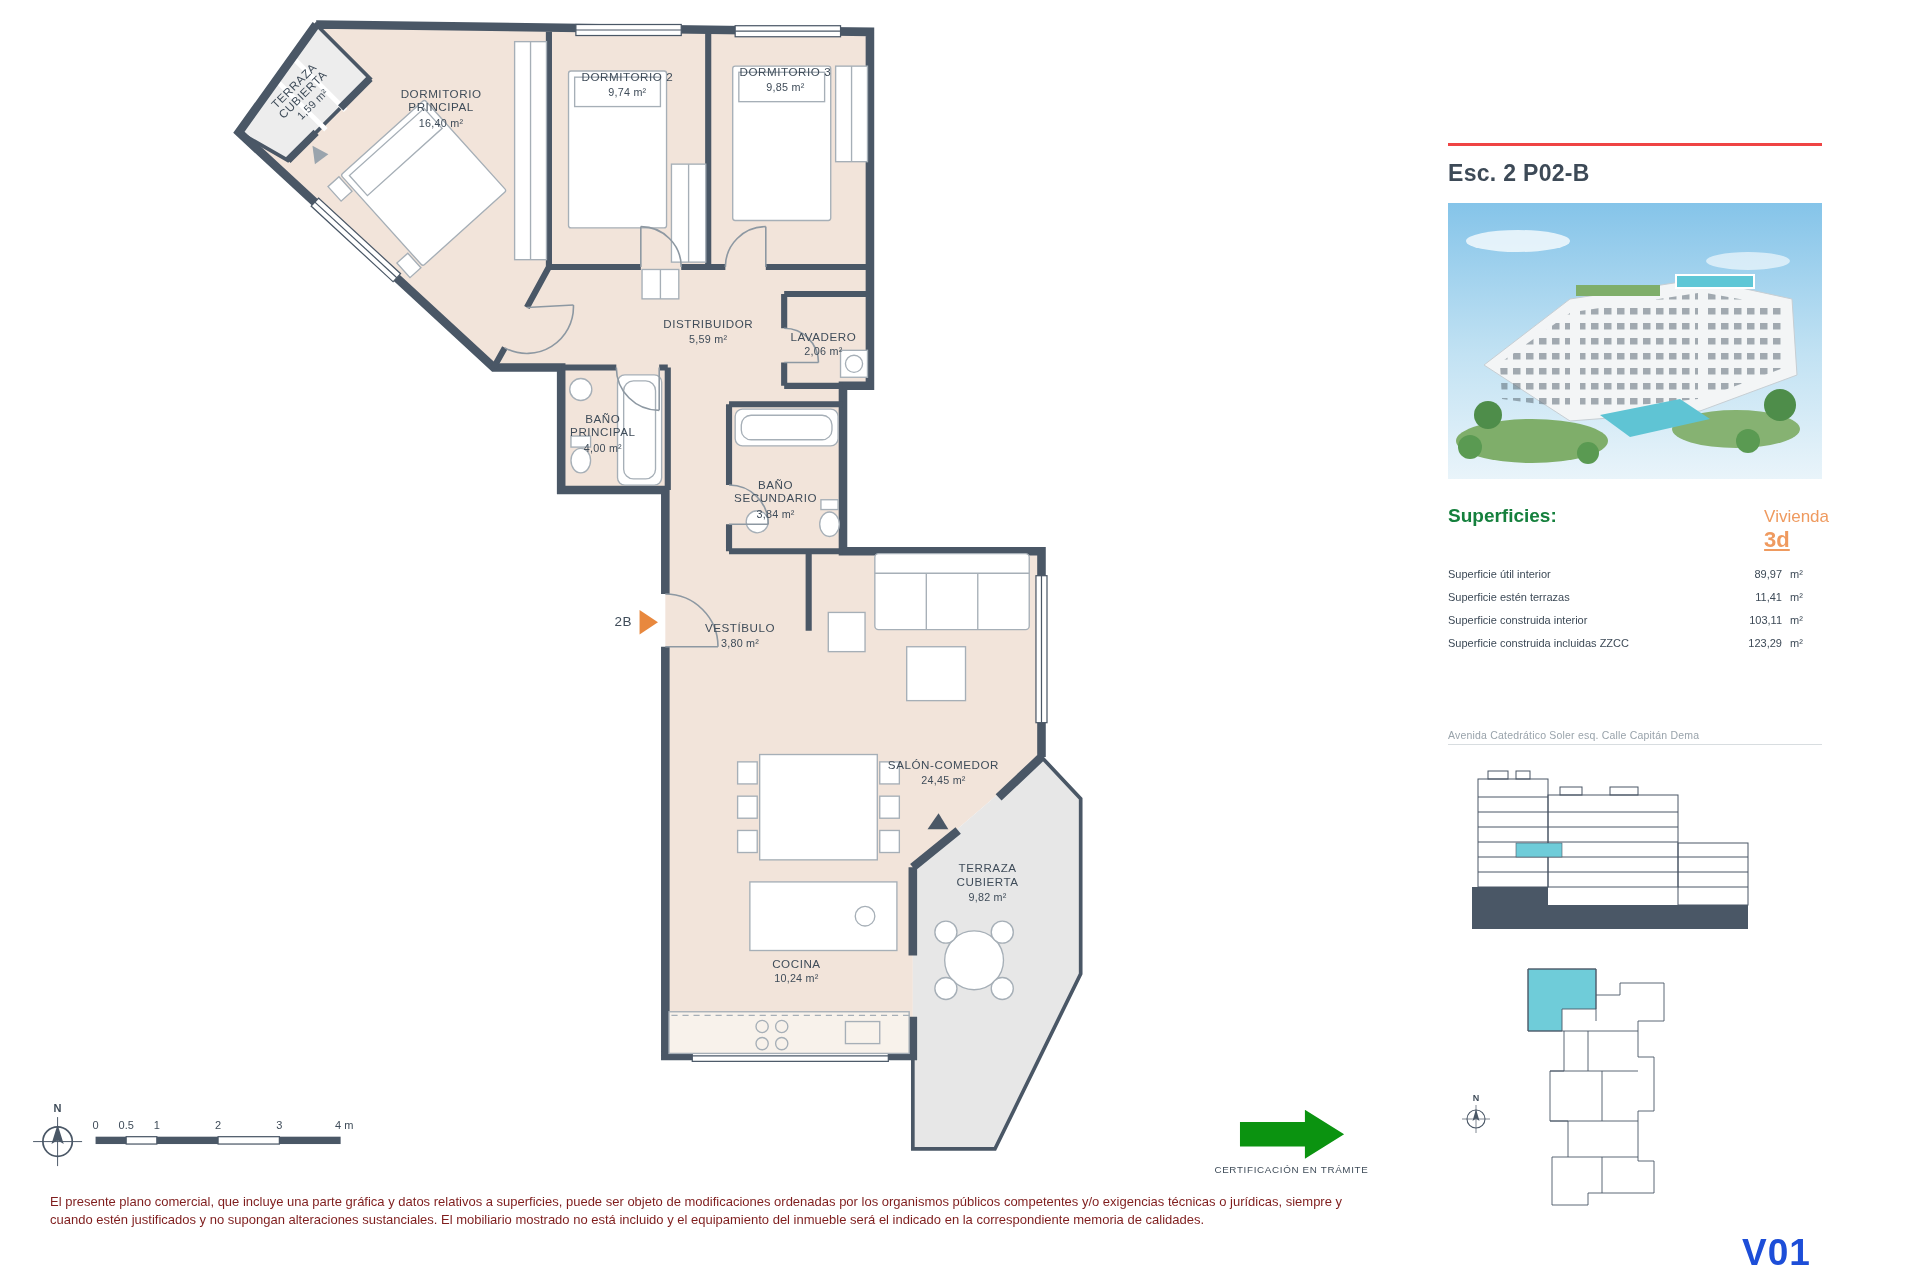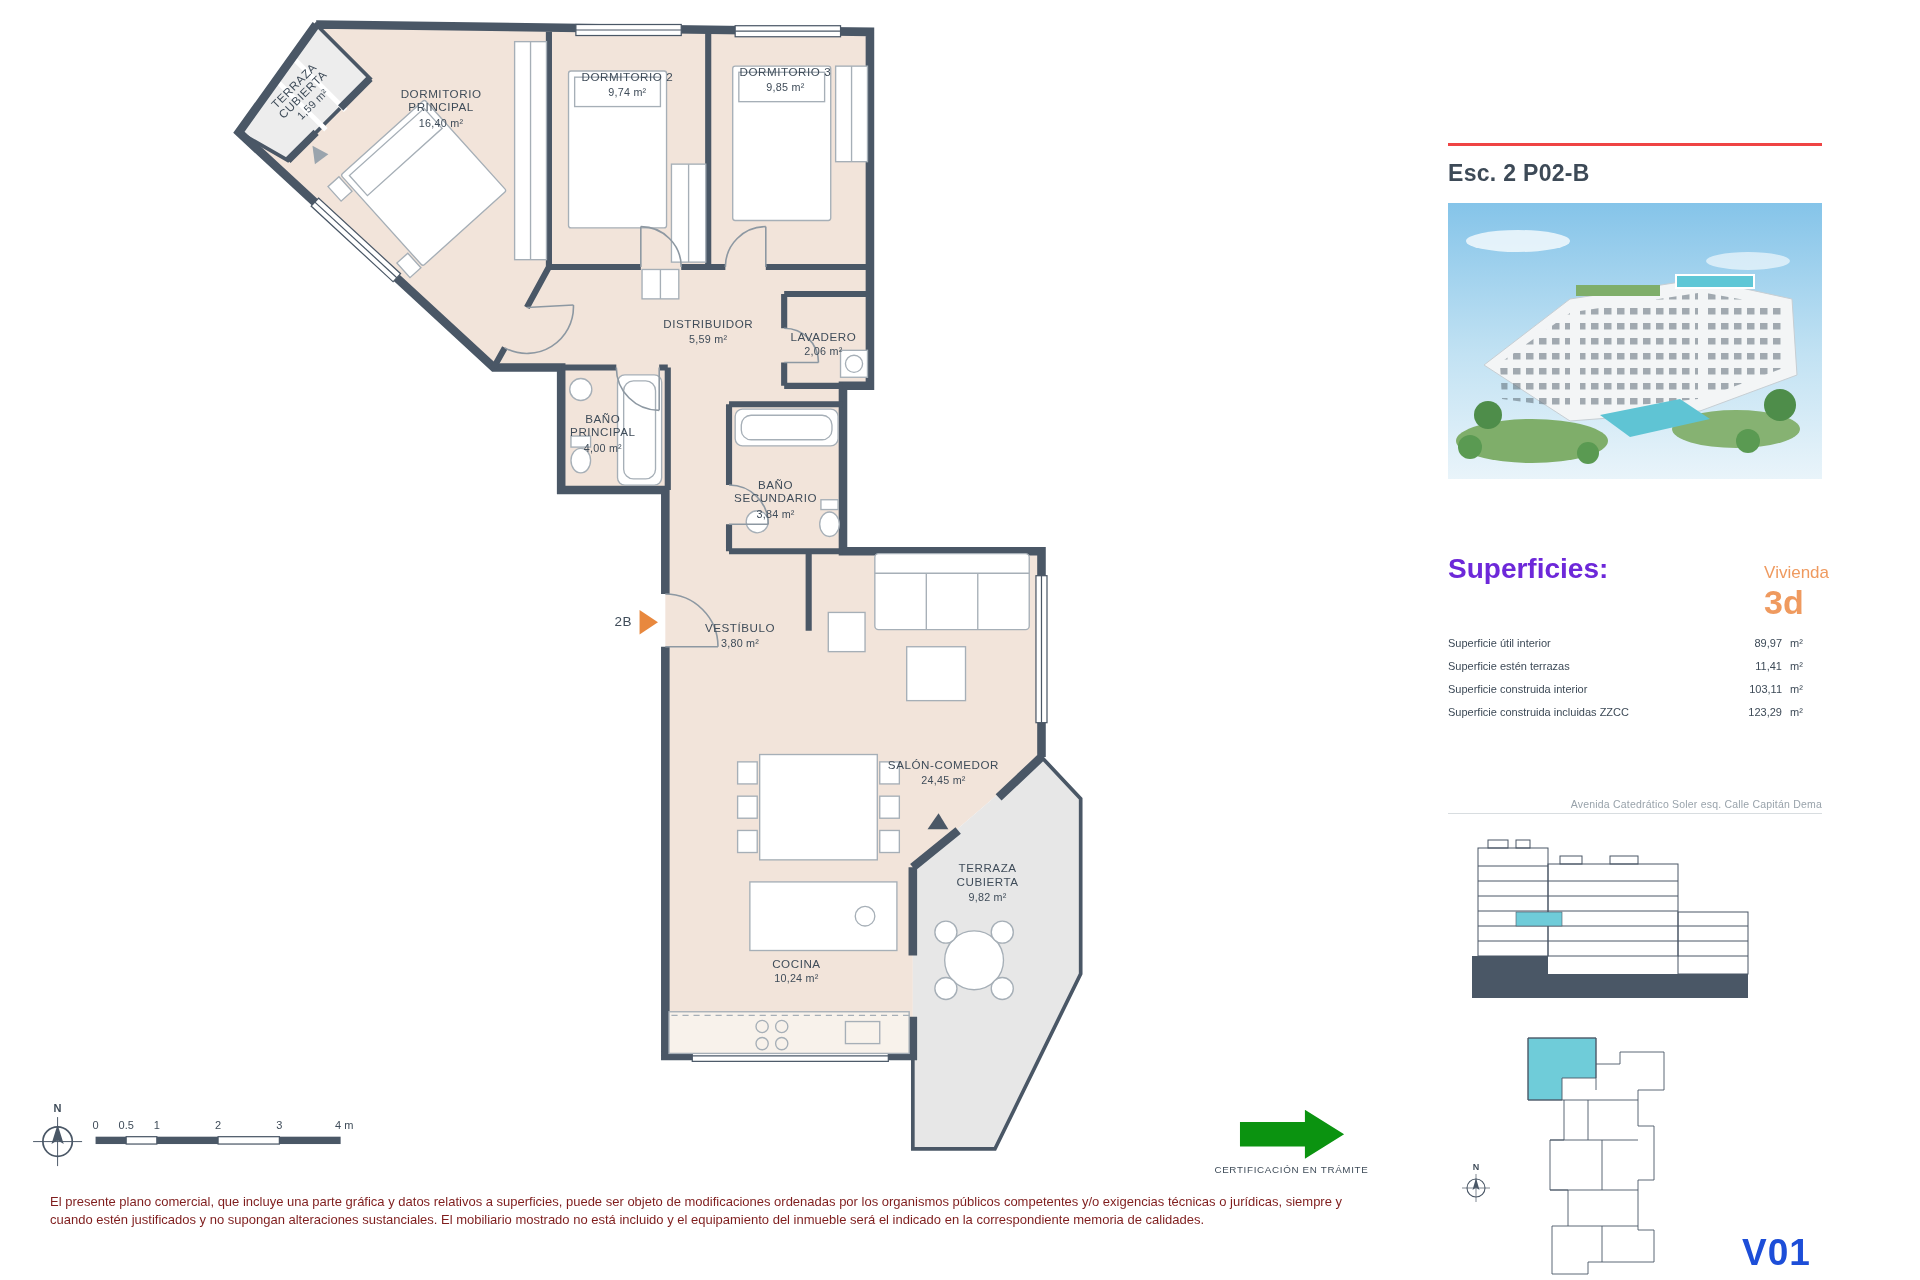--- a/index.html
+++ b/index.html
@@ -14,31 +14,31 @@
   .room-area { font-size:8.8px; letter-spacing:.2px; }
   .tick-label { font-size:9px; }
   .n-label { font-size:9px; font-weight:bold; }
   .entr-label { font-size:11px; letter-spacing:.5px; }
   .cert-label { font-size:8px; letter-spacing:.55px; }
 
   .side-panel { position:absolute; left:1448px; top:143px; width:374px; border-top:3px solid #ef4444; }
   .panel-title { margin-top:14px; font-size:23px; font-weight:bold; color:#3d4a57; letter-spacing:.3px; }
   .render-box { margin-top:16px; width:374px; height:276px; display:block; }
   .sup-header { display:flex; justify-content:space-between; align-items:baseline; margin-top:26px; }
-  .sup-heading { font-size:28px; font-weight:bold; color:#6d28d9;margin-top:48px; }
+  .sup-heading { font-size:19px; font-weight:bold; color:#15803d; }
   .sup-viv { display:flex; align-items:baseline;flex-direction:column; }
   .vivienda-label { color:#EF9A5F; font-size:17px; }
-  .vivienda-code  { color:#EF9A5F; font-size:34px; font-weight:bold; margin-left:7px; }
+  .vivienda-code  { color:#EF9A5F; font-size:22px; font-weight:bold; margin-left:7px;text-decoration:underline; }
   .sup-table { margin-top:10px; }
   .sup-row { display:flex; font-size:11px; line-height:23px; }
   .sup-label { flex:1; }
   .sup-value { width:66px; text-align:right; }
   .sup-unit  { width:32px; padding-left:8px; }
   .location-caption { margin-top:74px; font-size:10.5px; color:#99a3ab; letter-spacing:.2px;
-                      border-bottom:1px solid #d8dde0; padding-bottom:3px; white-space:nowrap; overflow:hidden;text-align:right; }
+                      border-bottom:1px solid #d8dde0; padding-bottom:3px; white-space:nowrap; overflow:hidden; }
   .section-figure { margin:12px 0 0 12px; }
   .keyplan-figure { margin:10px 0 0 2px; }
 
   .disclaimer { position:absolute; left:50px; top:1180px; width:1320px;
                 font-size:13px; line-height:1.42; color:#7f1d1d; }
   .version { position:absolute; left:1742px; top:1232px; font-size:37px;
              font-weight:bold; color:#1d4ed8; letter-spacing:1px; }
 </style>
 </head>
 <body>

